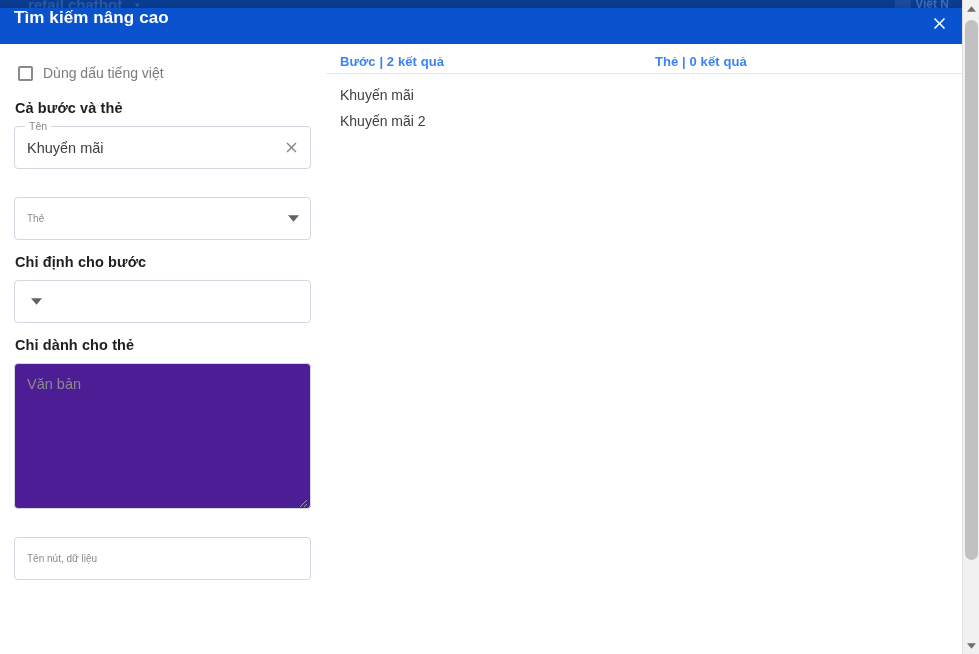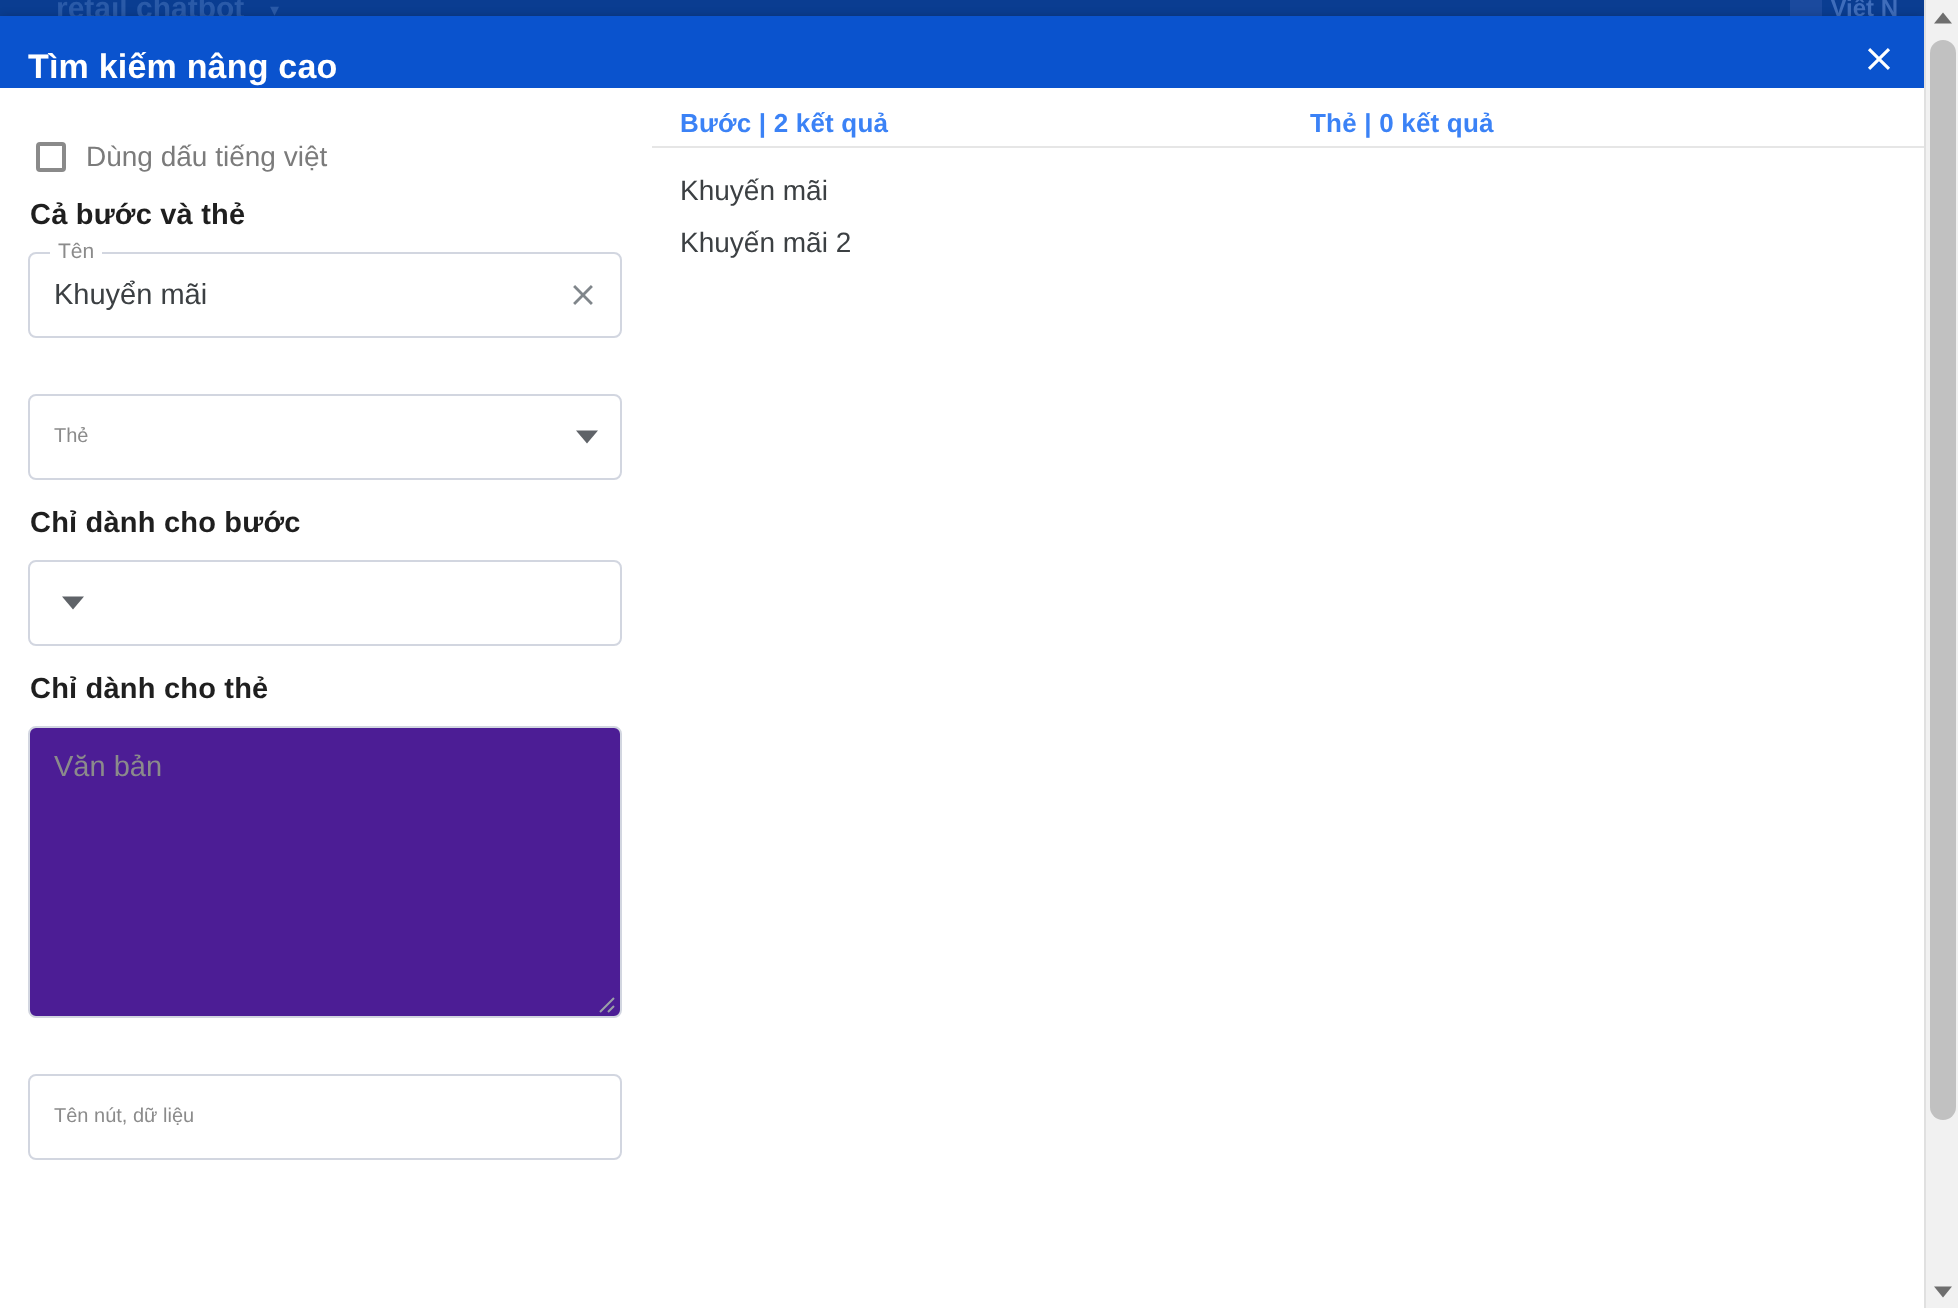--- a/index.html
+++ b/index.html
@@ -72,21 +72,21 @@
     background: #ffffff;
     box-shadow: 0 1px 5px rgba(0,0,0,.28);
     overflow: hidden;
   }
 
   .dialog-header {
     position: relative;
     height: 36px;
     background: #0a53ce;
     display: flex;
-    align-items: flex-end;
+    align-items: flex-start;
     padding: 0 8px 0 14px;
   }
   .dialog-title {
     color: #ffffff;
     font-size: 17px;
     font-weight: 700;
     letter-spacing: .1px;
     flex: 1;
   }
   .close-btn {
@@ -108,21 +108,21 @@
 
   
   .form-col {
     width: 326px;
     padding: 12px 0 0 0;
     flex: 0 0 326px;
   }
 
   .checkbox-row {
     display: flex;
-    align-items: flex-end;
+    align-items: center;
     gap: 10px;
     padding: 4px 0 0 18px;
     height: 30px;
     cursor: pointer;
   }
   .checkbox-box {
     width: 15px; height: 15px;
     border: 2px solid #8a8a8a;
     border-radius: 2px;
     background: #fff;
@@ -337,21 +337,21 @@
         <div class="outlined-field">
           <span class="field-placeholder">Thẻ</span>
           <span class="caret-icon">
             <svg width="11" height="7" viewBox="0 0 10 6" aria-hidden="true">
               <path d="M0 0h10L5 6z" fill="#5f6368"></path>
             </svg>
           </span>
         </div>
       </div>
 
-      <div class="section-heading">Chỉ dành cho bước</div>
+      <div class="section-heading">Chỉ định cho bước</div>
 
       <div class="field-wrap">
         <div class="outlined-field">
           <span class="caret-icon">
             <svg width="11" height="7" viewBox="0 0 10 6" aria-hidden="true">
               <path d="M0 0h10L5 6z" fill="#5f6368"></path>
             </svg>
           </span>
         </div>
       </div>

